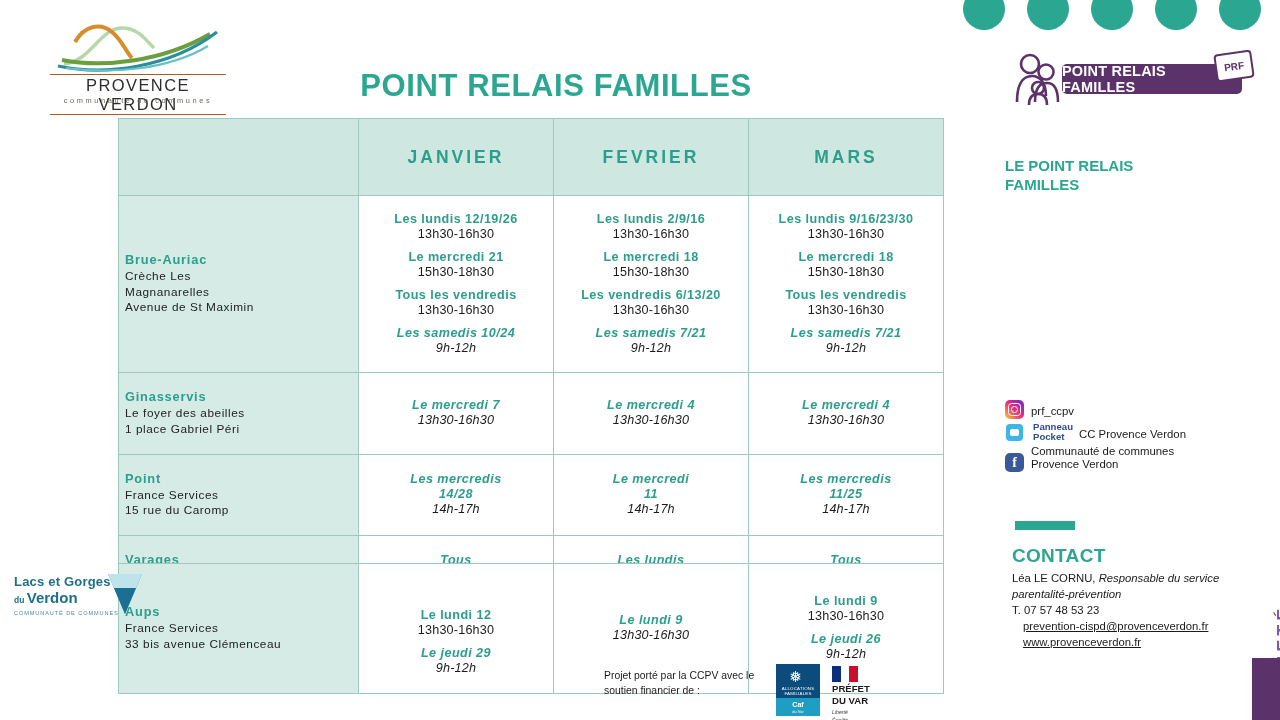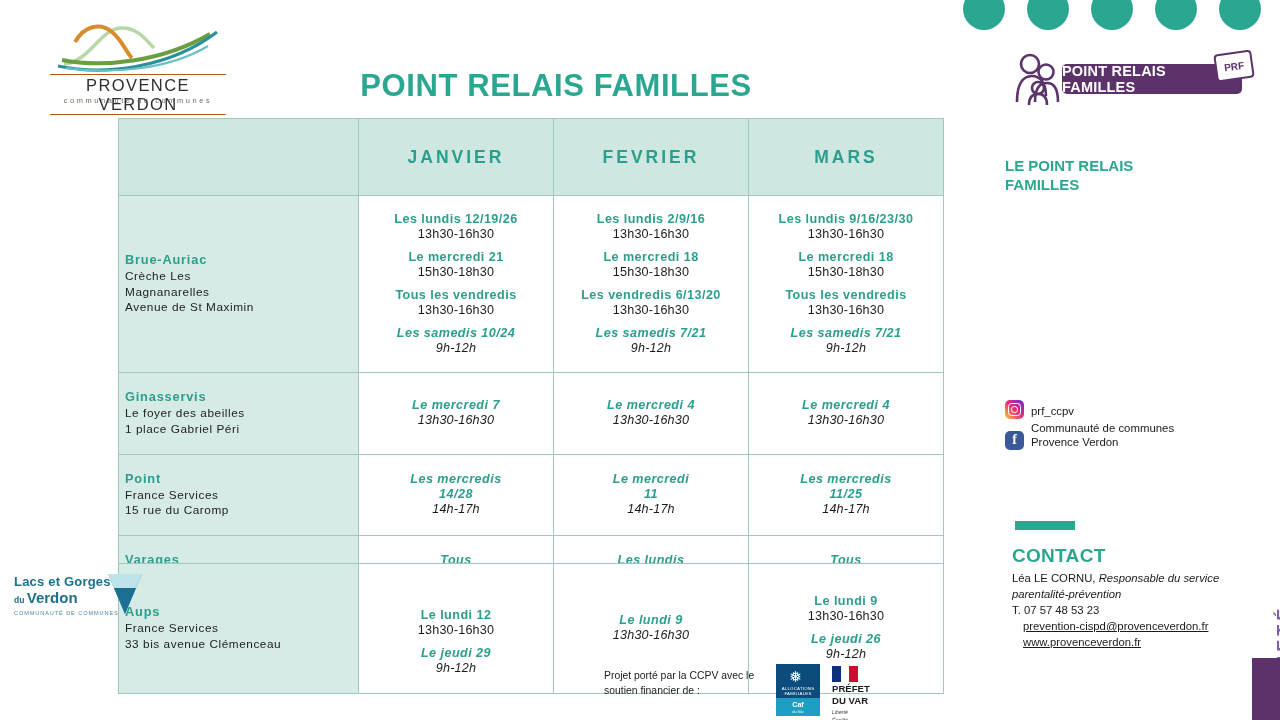--- a/index.html
+++ b/index.html
@@ -368,20 +368,32 @@
   <div class="rc-title">LE POINT RELAIS FAMILLES</div>
 
   <div class="socials">
     <div class="soc-row">
       <div class="soc-ico ico-ig">
           <div class="g"></div>
         </div>
       <div class="soc-label">prf_ccpv</div>
     </div>
     <div class="soc-row">
+      <div class="soc-ico ico-pp">
+          <div class="pp-sq"></div>
+        </div>
+      <div class="pp-wordmark">
+        <div>
+          <div class="pp-word">Panneau</div>
+          <div class="pp-word">Pocket</div>
+        </div>
+      </div>
+      <div class="soc-label" style="margin-left:6px;">CC Provence Verdon</div>
+    </div>
+    <div class="soc-row">
       <div class="soc-ico ico-fb">
           <span>f</span>
         </div>
       <div class="soc-label" style="white-space:pre-line;">Communauté de communes
 Provence Verdon</div>
     </div>
   </div>
 
   <div class="contact-bar"></div>
   <div class="contact-title">CONTACT</div>

